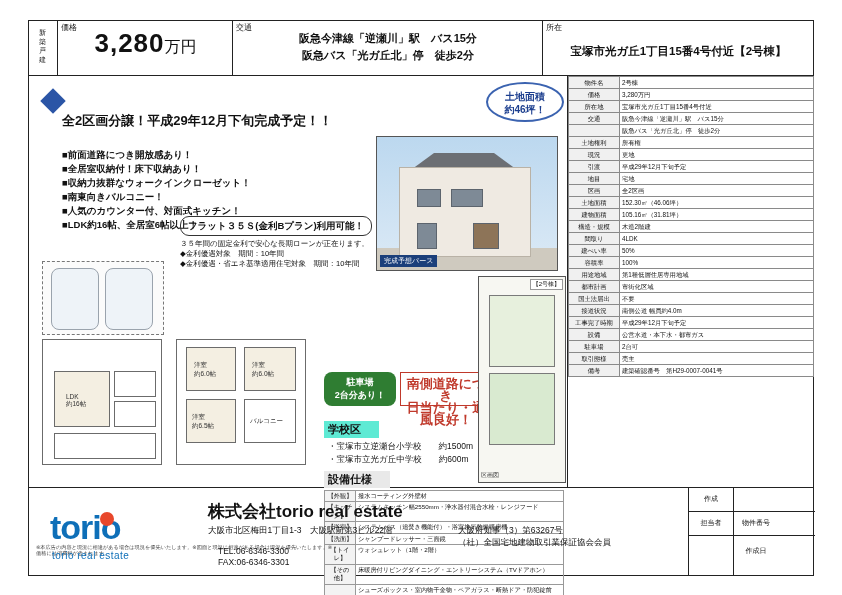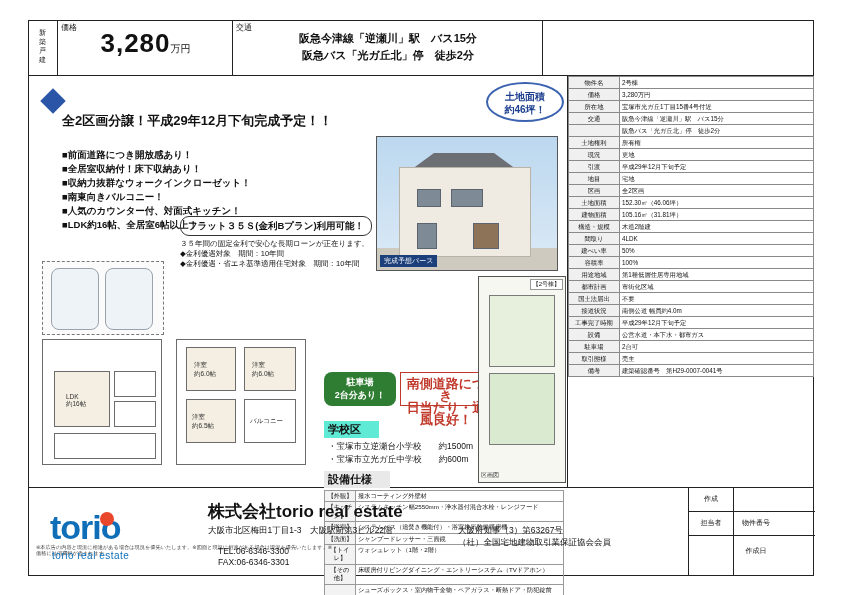--- a/index.html
+++ b/index.html
@@ -9,21 +9,21 @@
 
   
   .hdr{position:absolute;left:28px;top:20px;width:786px;height:56px;border-bottom:1px solid #222;box-sizing:border-box;}
   .hdr .cellA{position:absolute;left:0;top:0;width:30px;height:55px;border-right:1px solid #222;box-sizing:border-box;
        font-size:7px;line-height:9px;text-align:center;padding-top:8px;letter-spacing:0px;}
   .hdr .cellA div{writing-mode:horizontal-tb;}
   .hdr .cellB{position:absolute;left:30px;top:0;width:175px;height:55px;border-right:1px solid #222;box-sizing:border-box;}
   .hdr .lbl{font-size:8px;padding:2px 3px;}
   .price{position:absolute;left:0;top:8px;width:175px;text-align:center;}
   .price .num{font-size:26px;font-weight:bold;letter-spacing:1px;}
-  .price .man{font-size:10px;}
+  .price .man{font-size:16px;}
   .hdr .cellC{position:absolute;left:205px;top:0;width:310px;height:55px;border-right:1px solid #222;box-sizing:border-box;}
   .hdr .cellC .txt{position:absolute;left:0;top:10px;width:310px;text-align:center;font-size:11px;line-height:17px;font-weight:bold;}
   .hdr .cellD{position:absolute;left:515px;top:0;width:271px;height:55px;box-sizing:border-box;}
   .hdr .cellD .txt{position:absolute;left:0;top:24px;width:271px;text-align:center;font-size:11.5px;font-weight:bold;}
 
   
   .body{position:absolute;left:28px;top:76px;width:786px;height:412px;box-sizing:border-box;border-bottom:1px solid #222;}
   .leftcol{position:absolute;left:0;top:0;width:540px;height:412px;border-right:1px solid #222;box-sizing:border-box;}
 
   
@@ -115,20 +115,24 @@
         <span class="num">3,280</span><span class="man">万円</span>
       </div>
     </div>
     <div class="cellC">
       <div class="lbl">交通</div>
       <div class="txt">
         <div>阪急今津線「逆瀬川」駅　バス15分</div>
         <div>阪急バス「光ガ丘北」停　徒歩2分</div>
       </div>
     </div>
+    <div class="cellD">
+      <div class="lbl">所在</div>
+      <div class="txt">宝塚市光ガ丘1丁目15番4号付近【2号棟】</div>
+    </div>
   </div>
 
   <div class="body">
 
     <div class="leftcol">
 
       <div class="titleband">
         <div class="diamond"></div>
         <div class="balloon">土地面積<br>約46坪！</div>
       </div>

